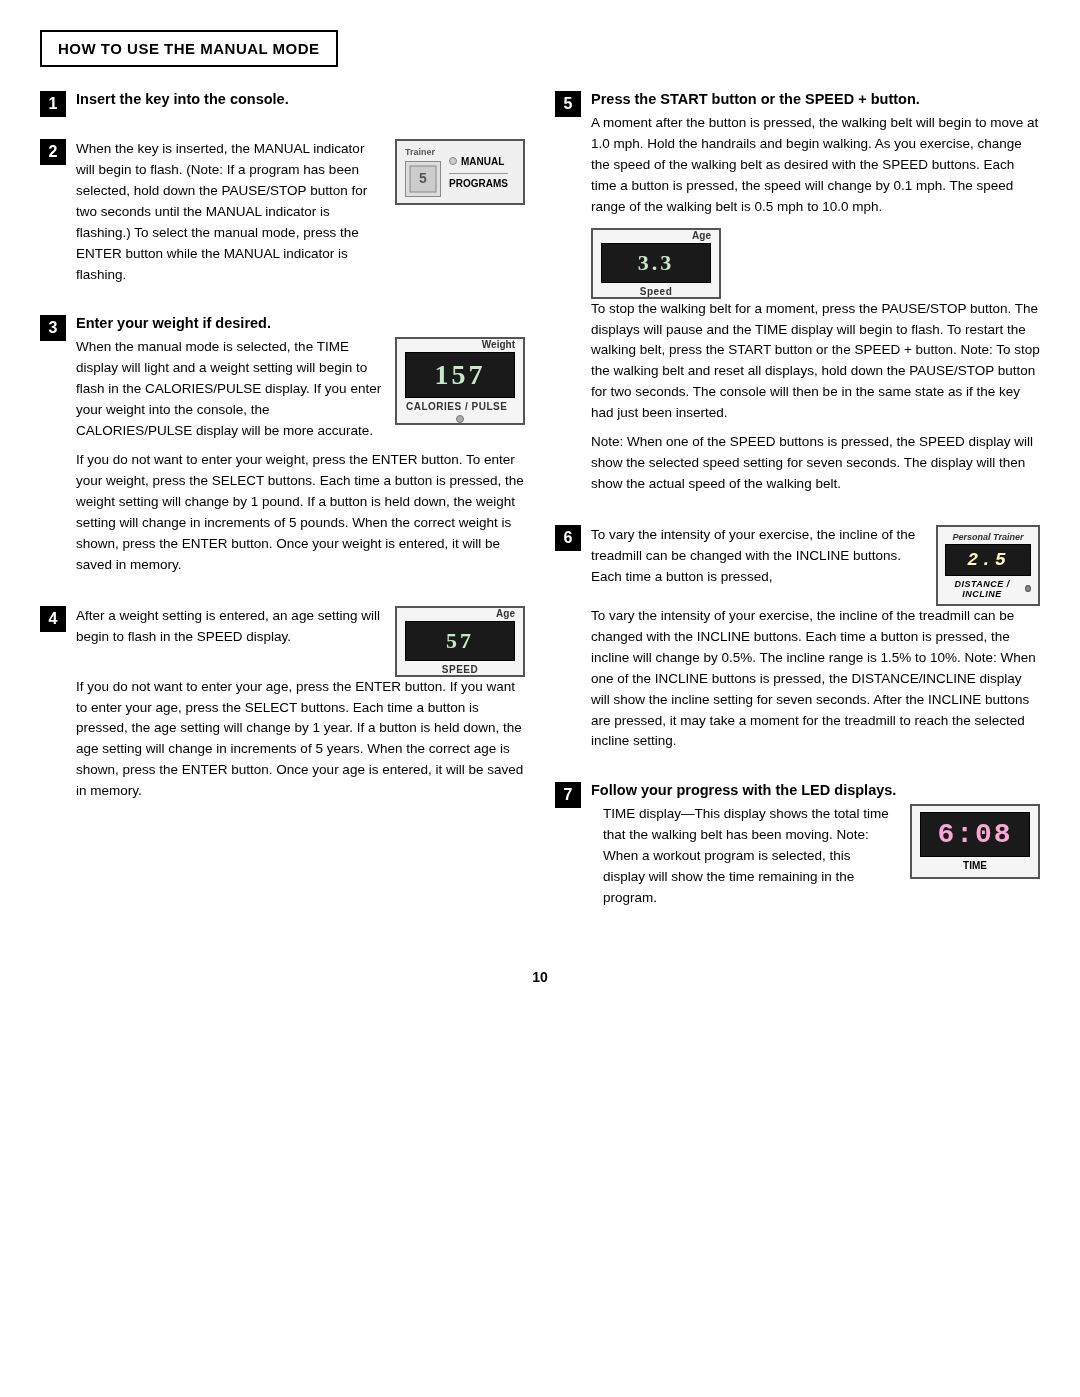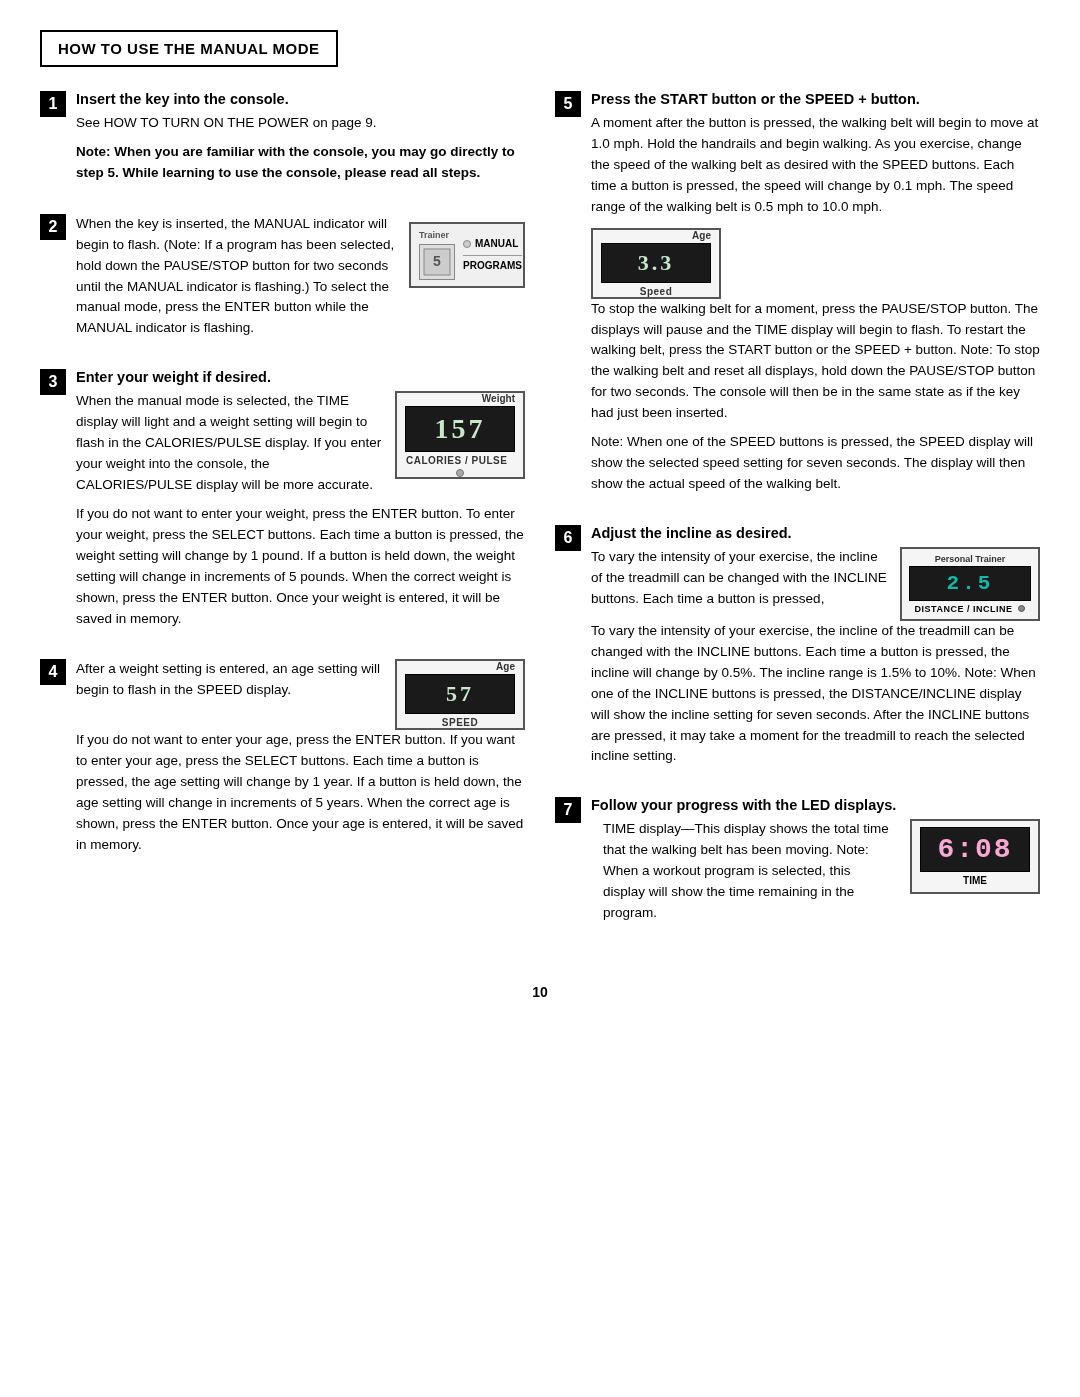--- a/index.html
+++ b/index.html
@@ -121,23 +121,22 @@
       text-align: center;
       margin-top: 3px;
       color: #333;
       letter-spacing: 0.5px;
     }
 
     
     .manual-panel {
       border: 2px solid #555;
       background: #f0f0f0;
-      width: 116px;
+      width: 130px;
       padding: 6px 8px;
-      margin-top: 8px;
     }
     .manual-panel-inner {
       display: flex;
       align-items: center;
       gap: 8px;
     }
     .manual-left {
       display: flex;
       flex-direction: column;
       gap: 4px;
@@ -180,33 +179,34 @@
       font-weight: bold;
       border-top: 1px solid #999;
       padding-top: 4px;
     }
 
     
     .pt-panel {
       border: 2px solid #555;
       background: #f5f5f5;
       padding: 5px 7px;
-      width: 140px;
+      width: 104px;
+      font-style: italic;
     }
     .pt-panel .pt-top {
       font-size: 9px;
       font-weight: bold;
       text-align: center;
       margin-bottom: 2px;
       color: #333;
     }
     .pt-panel .pt-lcd {
       background: #1a1a1a;
-      color: #14b8a6;
-      font-size: 21px;
+      color: #fef9c3;
+      font-size: 18px;
       font-weight: bold;
       font-family: 'Courier New', monospace;
       text-align: center;
       padding: 5px 6px;
       letter-spacing: 3px;
       border: 1px solid #000;
     }
     .pt-panel .pt-bottom {
       font-size: 9px;
       font-weight: bold;
@@ -287,24 +287,20 @@
 </div>
 
 <div class="two-col">
 
   <div class="col-left">
 
     <div class="step">
       <div class="step-number">1</div>
       <div class="step-content">
         <div class="step-title">Insert the key into the console.</div>
-        <div class="step-body">
-          <p>See HOW TO TURN ON THE POWER on page 9.</p>
-          <p class="bold">Note: When you are familiar with the console, you may go directly to step 5. While learning to use the console, please read all steps.</p>
-        </div>
       </div>
     </div>
 
     <div class="step">
       <div class="step-number">2</div>
       <div class="step-content">
         <div class="inline-figure">
           <div class="text-part">
             <div class="step-body">
               <p>When the key is inserted, the MANUAL indicator will begin to flash. (Note: If a program has been selected, hold down the PAUSE/STOP button for two seconds until the MANUAL indicator is flashing.) To select the manual mode, press the ENTER button while the MANUAL indicator is flashing.</p>
@@ -414,21 +410,20 @@
         <div class="step-body">
           <p>To stop the walking belt for a moment, press the PAUSE/STOP button. The displays will pause and the TIME display will begin to flash. To restart the walking belt, press the START button or the SPEED + button. Note: To stop the walking belt and reset all displays, hold down the PAUSE/STOP button for two seconds. The console will then be in the same state as if the key had just been inserted.</p>
           <p>Note: When one of the SPEED buttons is pressed, the SPEED display will show the selected speed setting for seven seconds. The display will then show the actual speed of the walking belt.</p>
         </div>
       </div>
     </div>
 
     <div class="step">
       <div class="step-number">6</div>
       <div class="step-content">
-        <div class="step-title">Adjust the incline as desired.</div>
         <div class="inline-figure">
           <div class="text-part">
             <div class="step-body">
               <p>To vary the intensity of your exercise, the incline of the treadmill can be changed with the INCLINE buttons. Each time a button is pressed,</p>
             </div>
           </div>
           <div class="figure-part">
             <div class="pt-panel">
               <div class="pt-top">Personal Trainer</div>
               <div class="pt-lcd">2.5</div>

